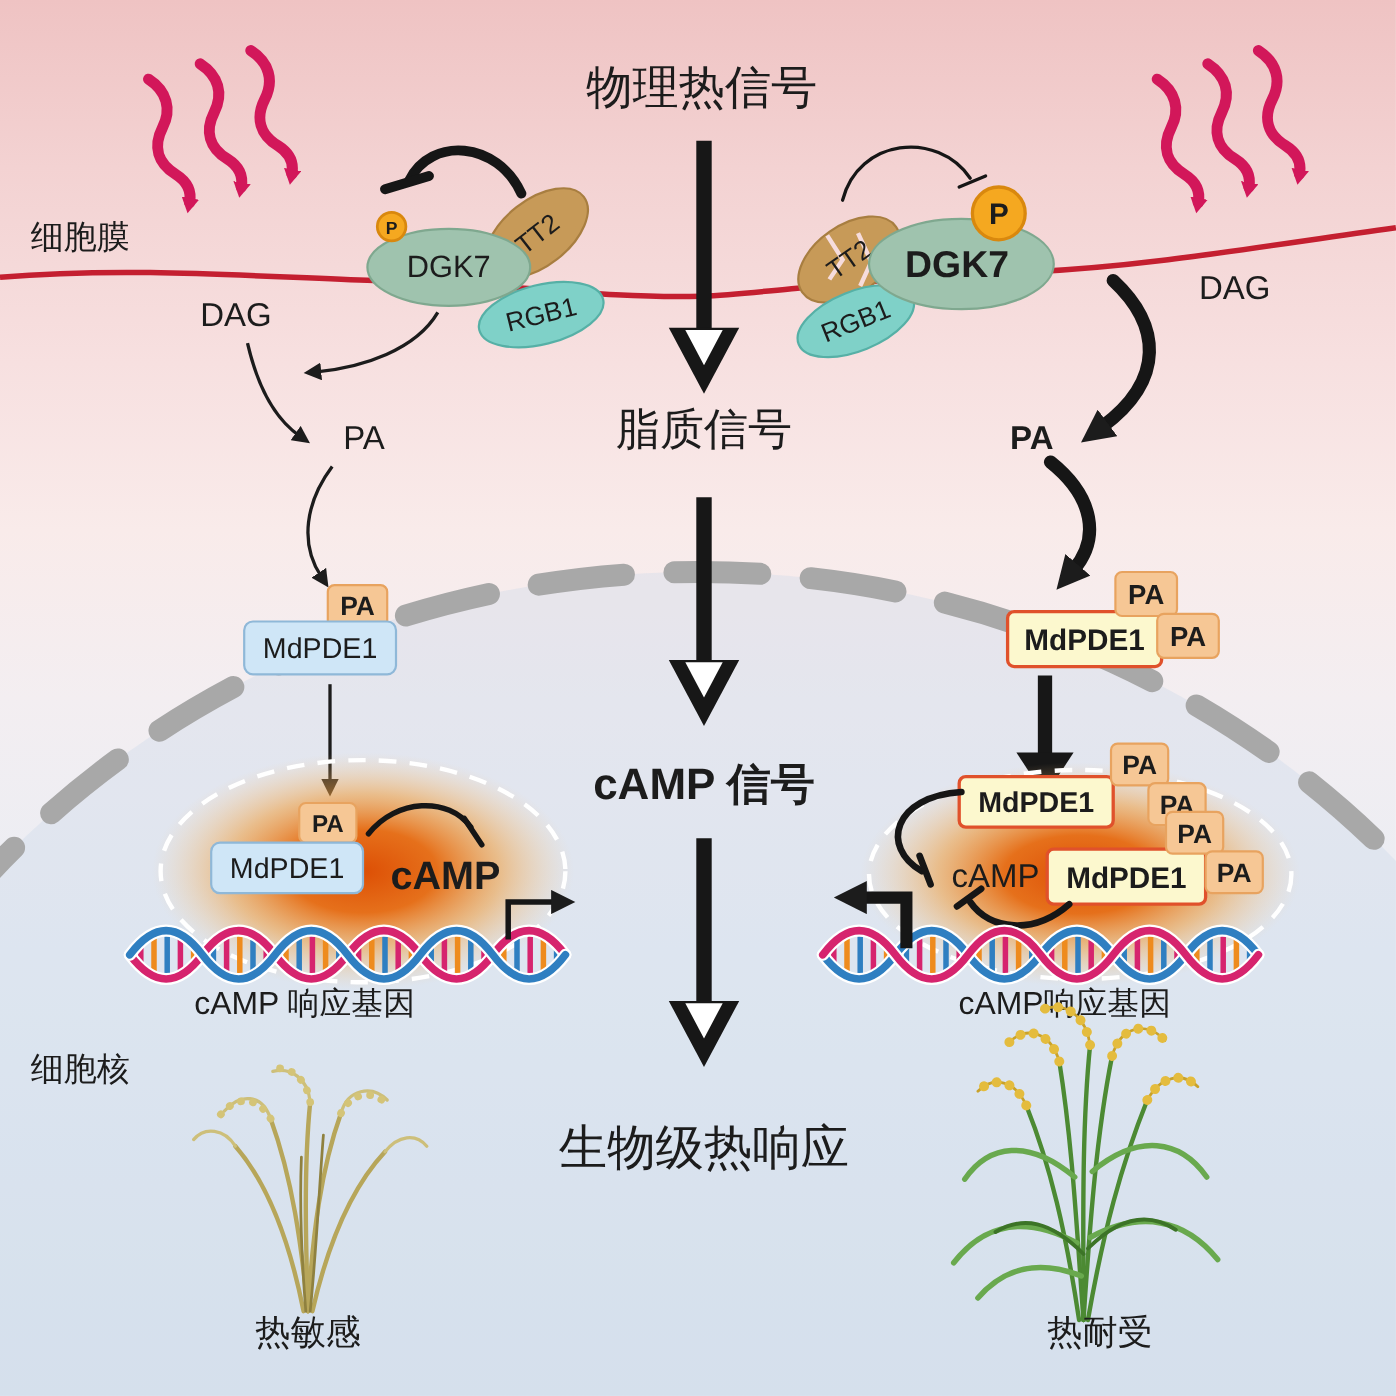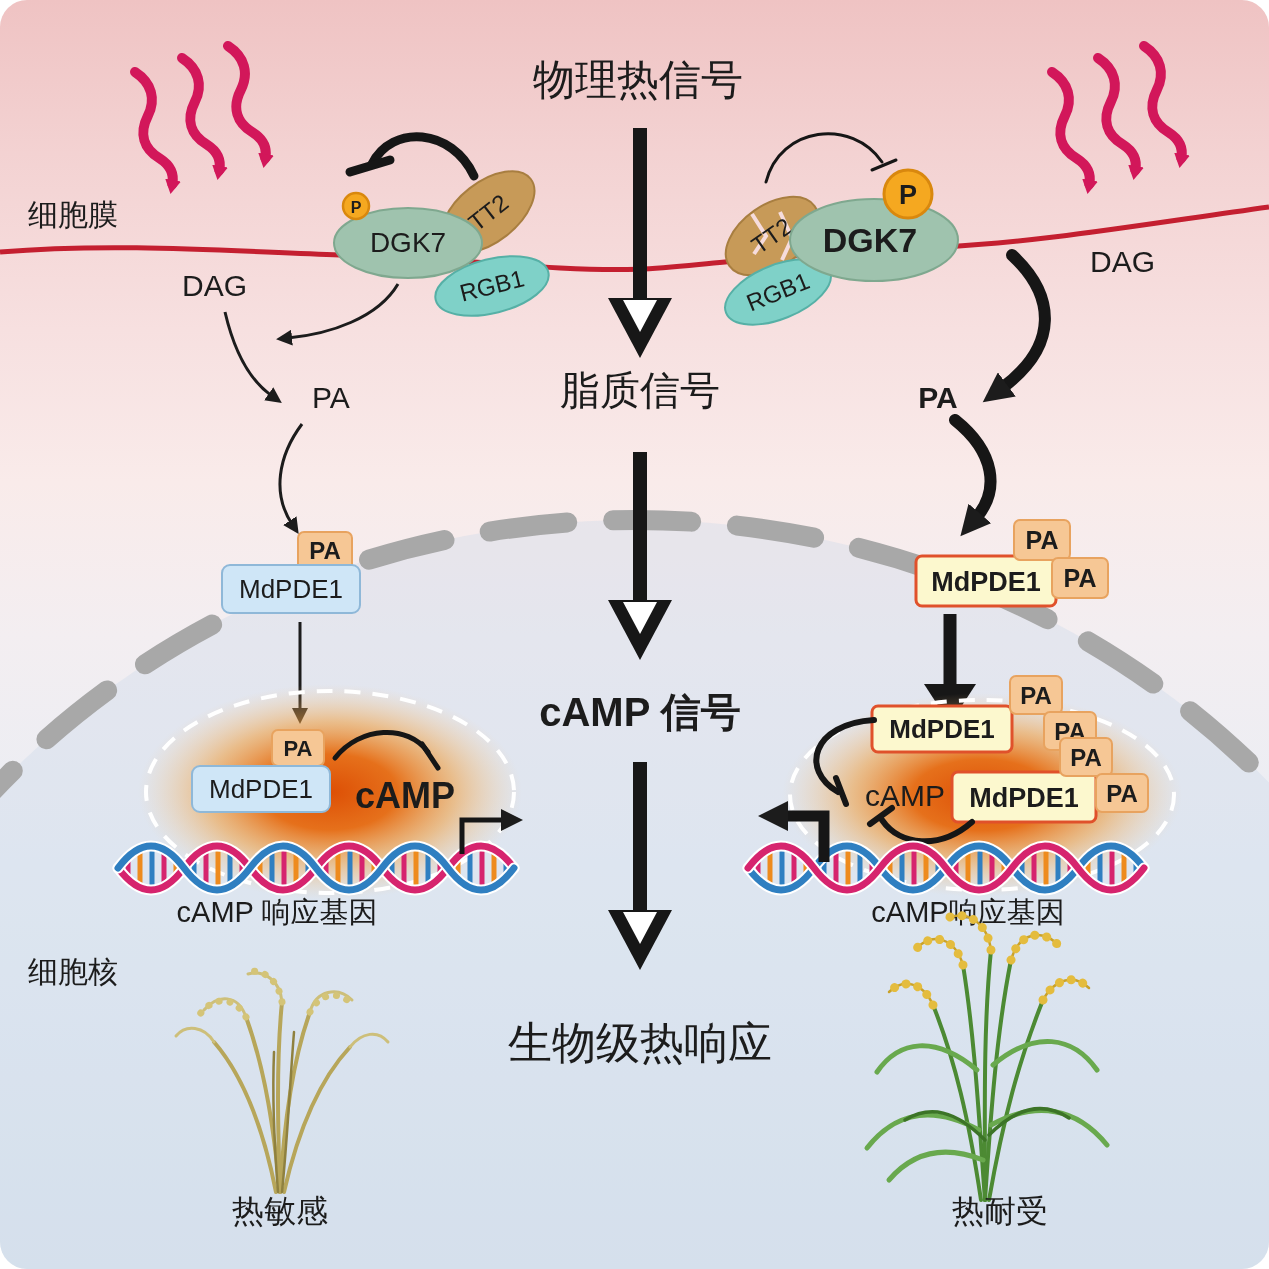--- a/index.html
+++ b/index.html
@@ -1,20 +1,19 @@
 <!DOCTYPE html>
 <html><head>
 <meta charset="utf-8">
 <style>
   html,body{margin:0;padding:0;background:#fff;}
   .stage{
     position:relative;width:1269px;height:1269px;overflow:hidden;
     background:linear-gradient(180deg,#efc3c3 0%,#f3d2d2 12%,#f7e0e0 26%,#f9ebea 38%,#f3eef1 50%,#e9edf4 68%,#e2e9f1 85%,#dde5ee 100%);
     font-family:"Liberation Sans","DejaVu Sans",sans-serif;
-    border-radius:27px;
   }
   svg{display:block;}
   text{fill:#1c1c1c;font-family:"Liberation Sans","DejaVu Sans",sans-serif;}
 </style>
 </head>
 <body>
 
 <div class="stage">
 <svg width="1269" height="1269" viewBox="0 0 1269 1269">
   <defs>

